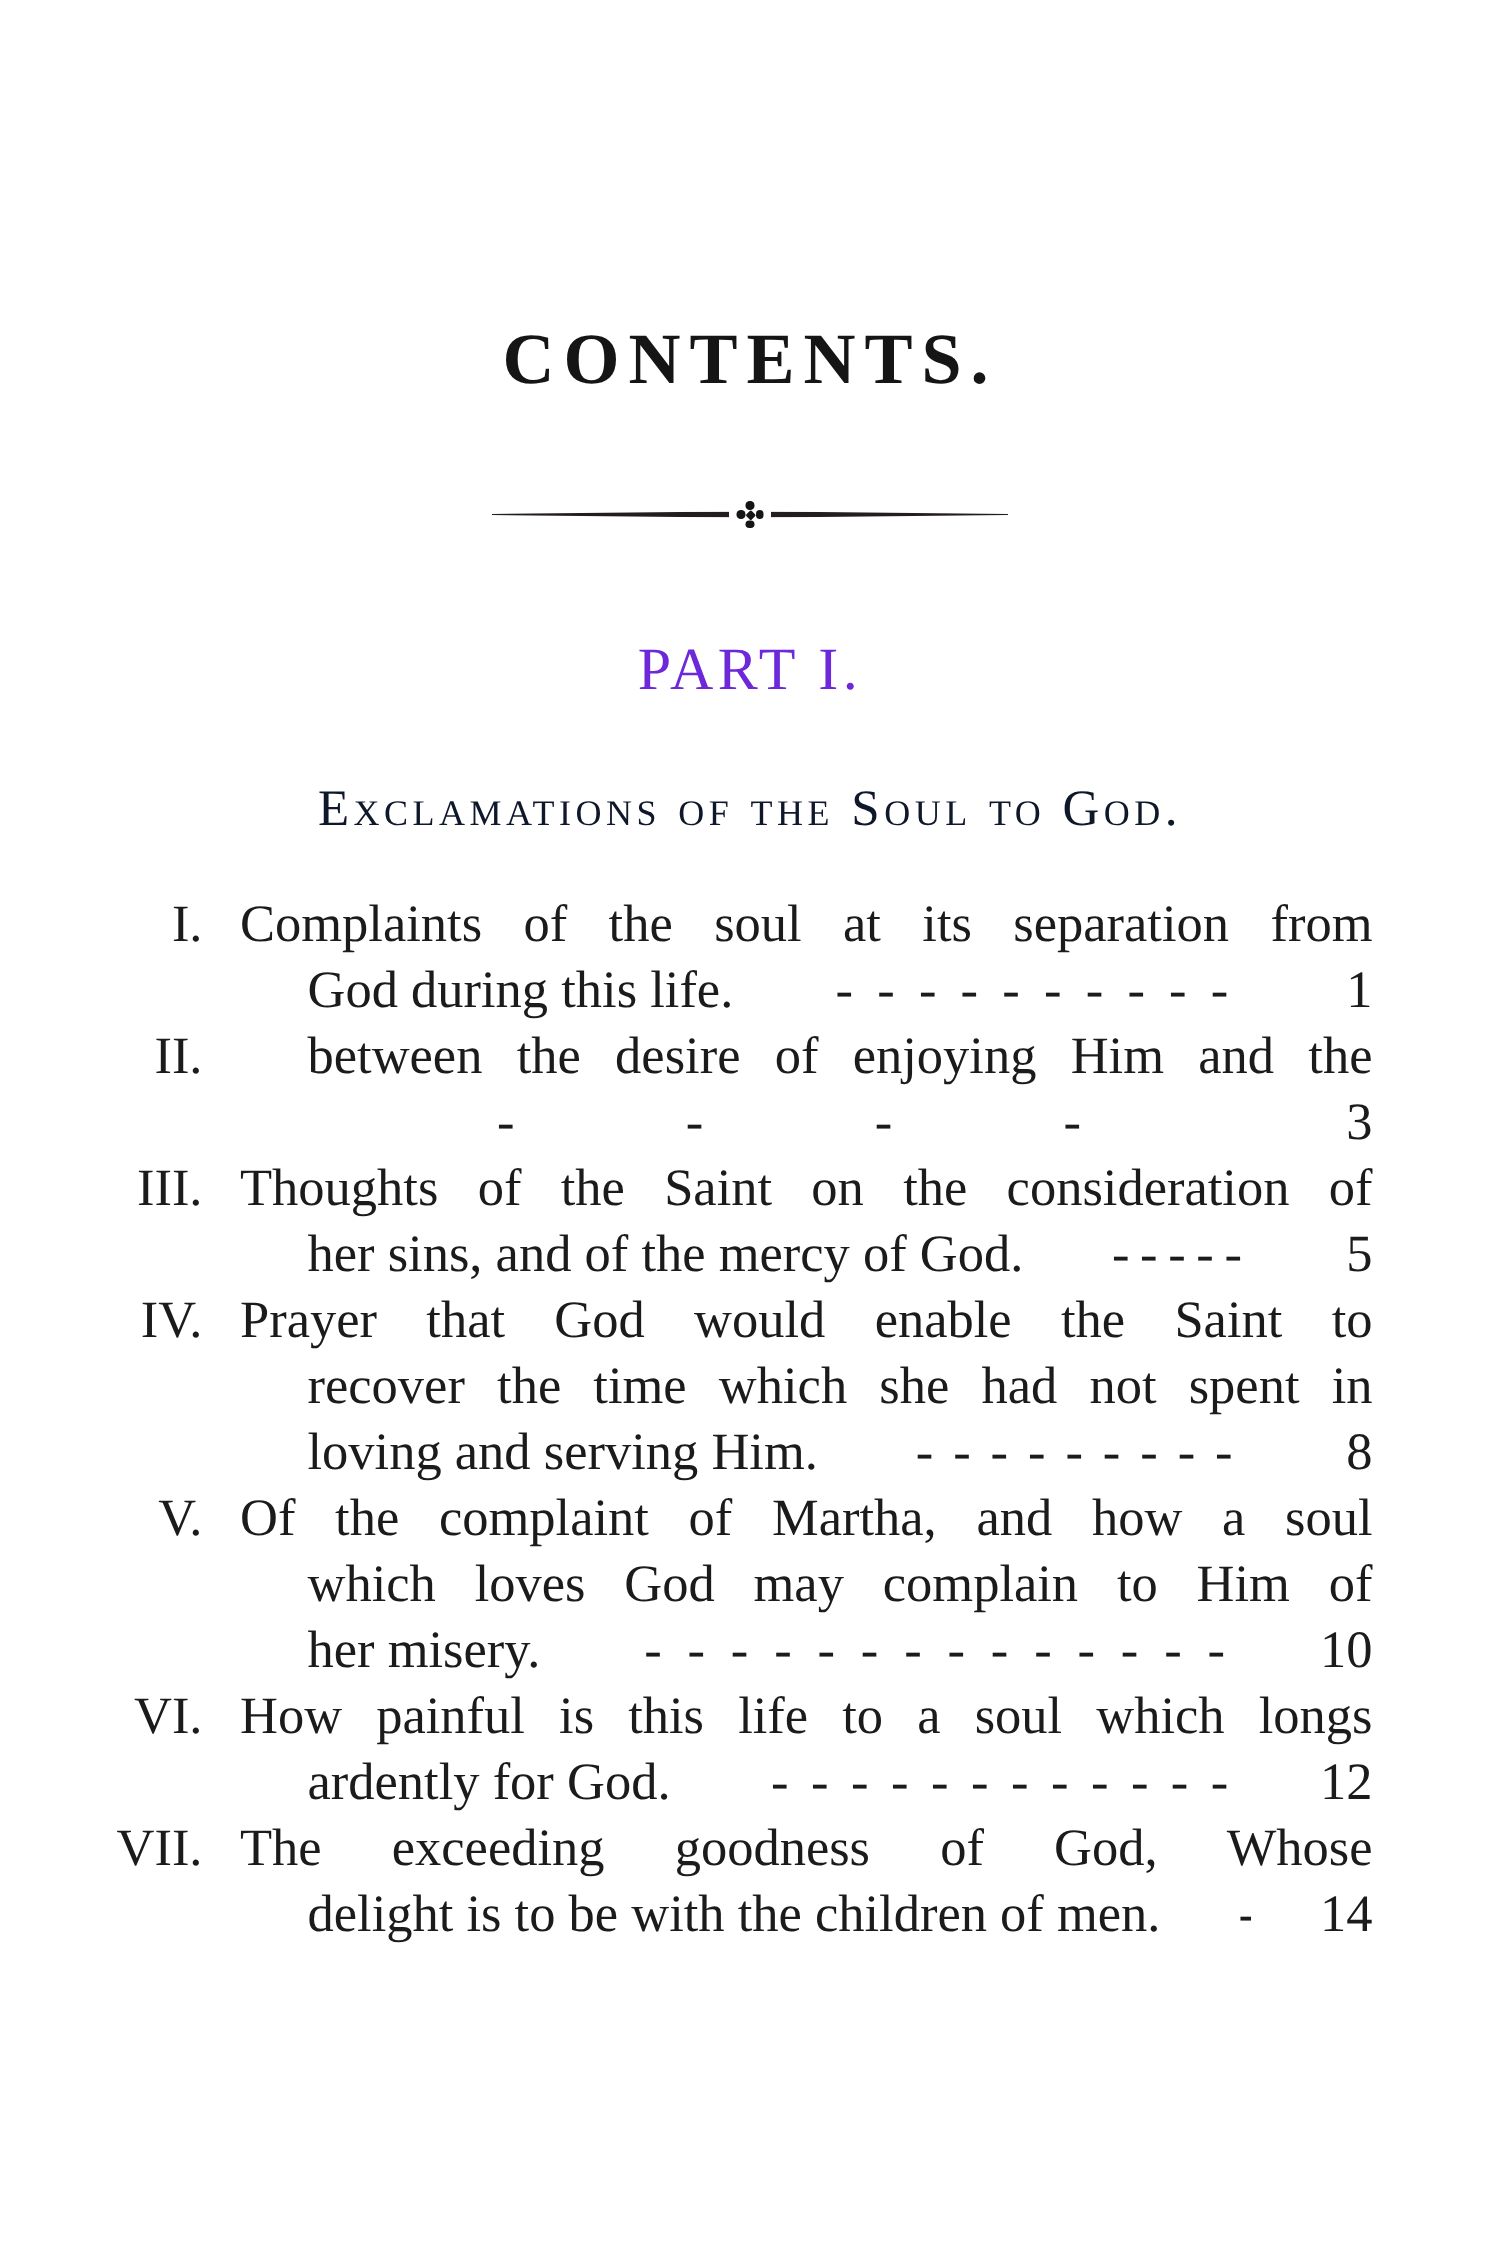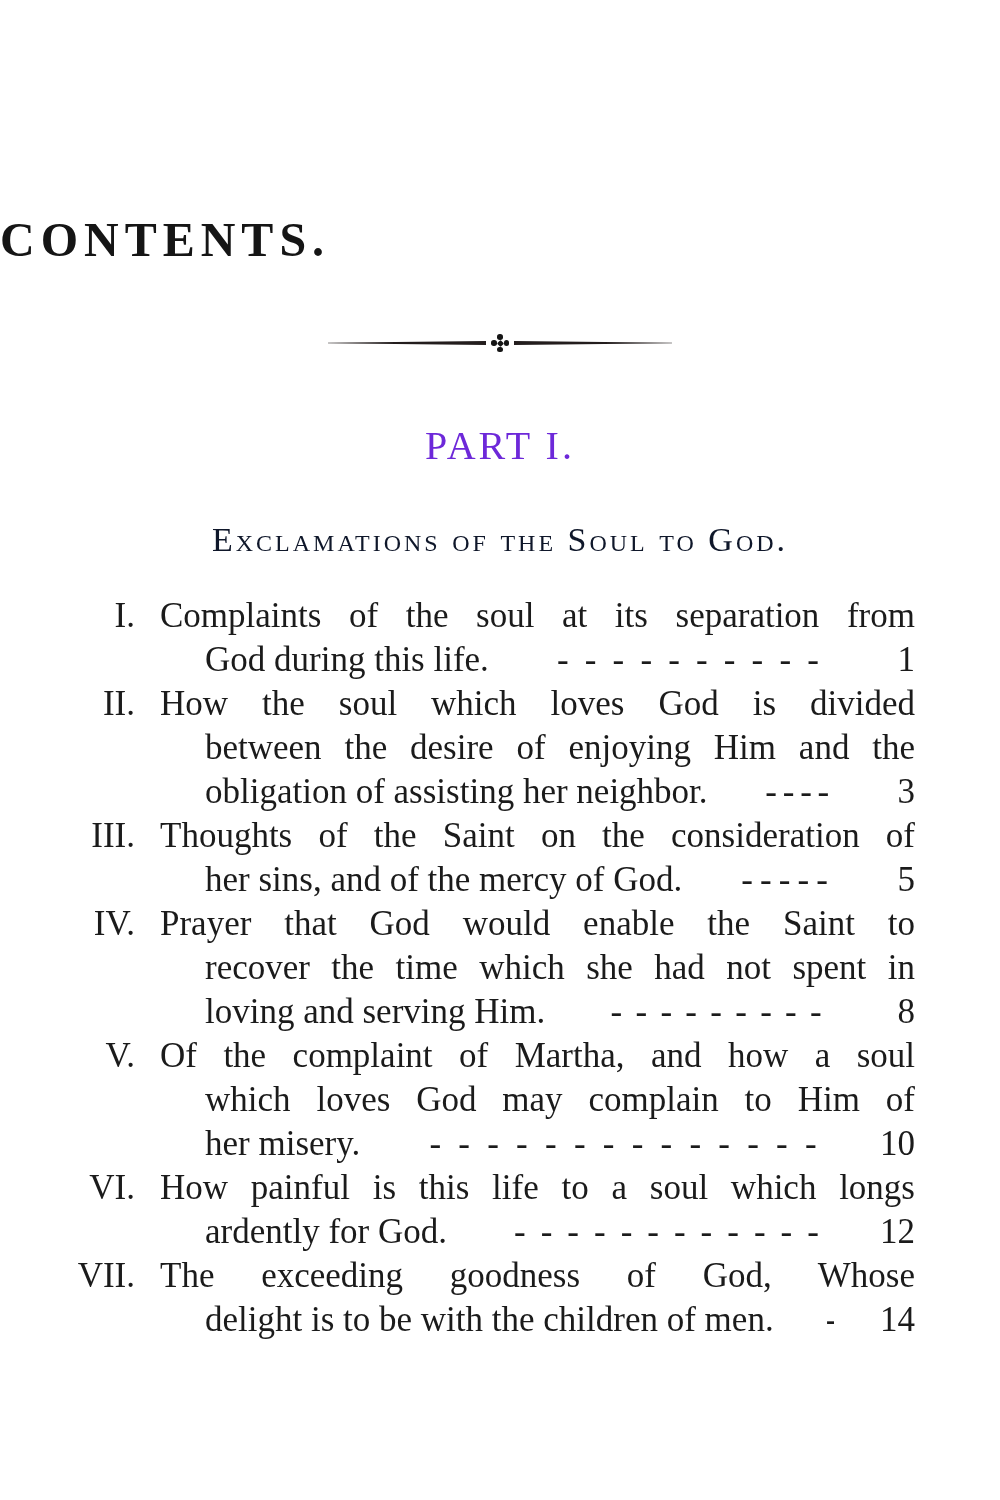--- a/index.html
+++ b/index.html
@@ -9,20 +9,21 @@
     font-family:"Liberation Serif", serif;
     color:#1b1b1b;
     position:relative;
     overflow:hidden;
   }
   .page{position:absolute;inset:0;background:#ffffff;}
 
   
   .title-block{
     position:absolute;top:212px;left:0;width:100%;
+    text-align:center;
   }
   .title-block h1{
     margin:0;
     font-size:48px;font-weight:700;
     letter-spacing:6px;
     color:#151515;
   }
 
   
   .divider{
@@ -132,24 +133,22 @@
               <s>-</s>
               <s>-</s>
             </span>
             <span class="pg">1</span>
           </div>
         </div>
       </div>
       <div class="entry">
         <div class="num">II.</div>
         <div class="body">
-          <div class="line just">How the soul which loves God is divided</div>
           <div class="line just cont">between the desire of enjoying Him and the</div>
           <div class="line final cont">
-            <span class="ftx">obligation of assisting her neighbor.</span>
             <span class="leader">
               <s>-</s>
               <s>-</s>
               <s>-</s>
               <s>-</s>
             </span>
             <span class="pg">3</span>
           </div>
         </div>
       </div>

